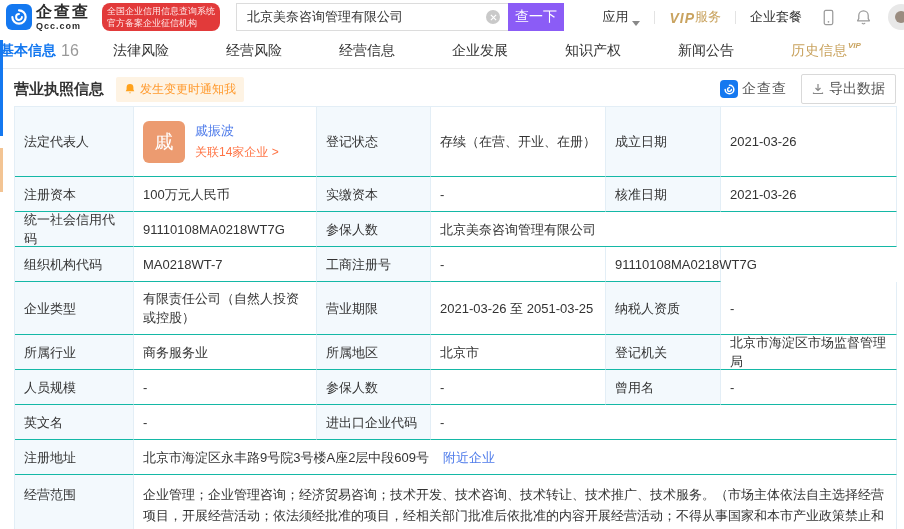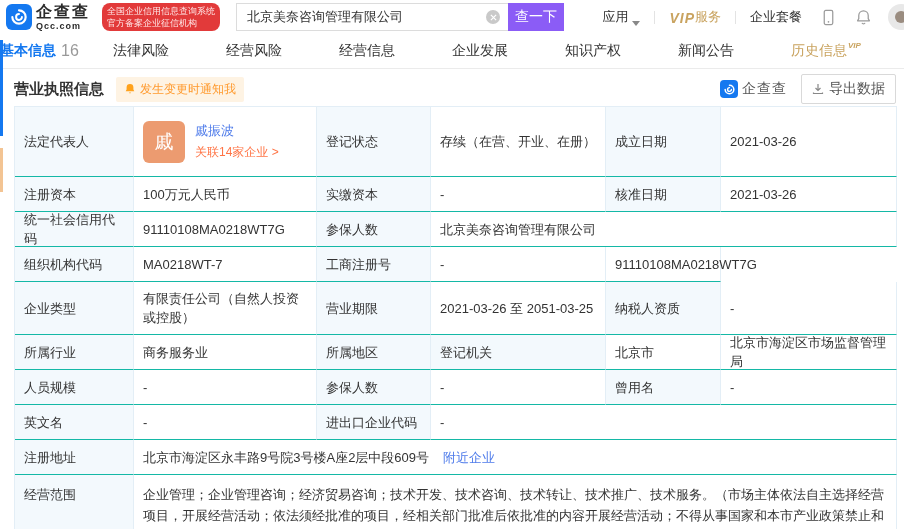--- a/index.html
+++ b/index.html
@@ -240,22 +240,22 @@
     <div class="cell lbl">营业期限</div>
     <div class="cell val">2021-03-26 至 2051-03-25</div>
     <div class="cell lbl">纳税人资质</div>
     <div class="cell val">-</div>
   </div>
 
   <div class="trow h35">
     <div class="cell lbl">所属行业</div>
     <div class="cell val">商务服务业</div>
     <div class="cell lbl">所属地区</div>
+    <div class="cell val">北京市</div>
     <div class="cell lbl">登记机关</div>
-    <div class="cell val">北京市</div>
     <div class="cell val">北京市海淀区市场监督管理局</div>
   </div>
 
   <div class="trow h35">
     <div class="cell lbl">人员规模</div>
     <div class="cell val">-</div>
     <div class="cell lbl">参保人数</div>
     <div class="cell val">-</div>
     <div class="cell lbl">曾用名</div>
     <div class="cell val">-</div>

